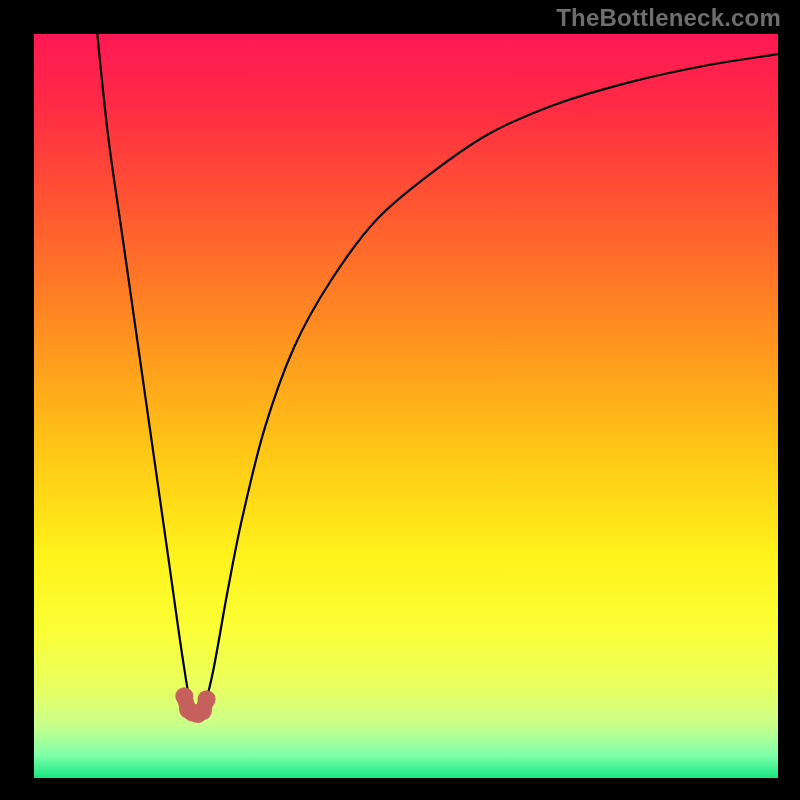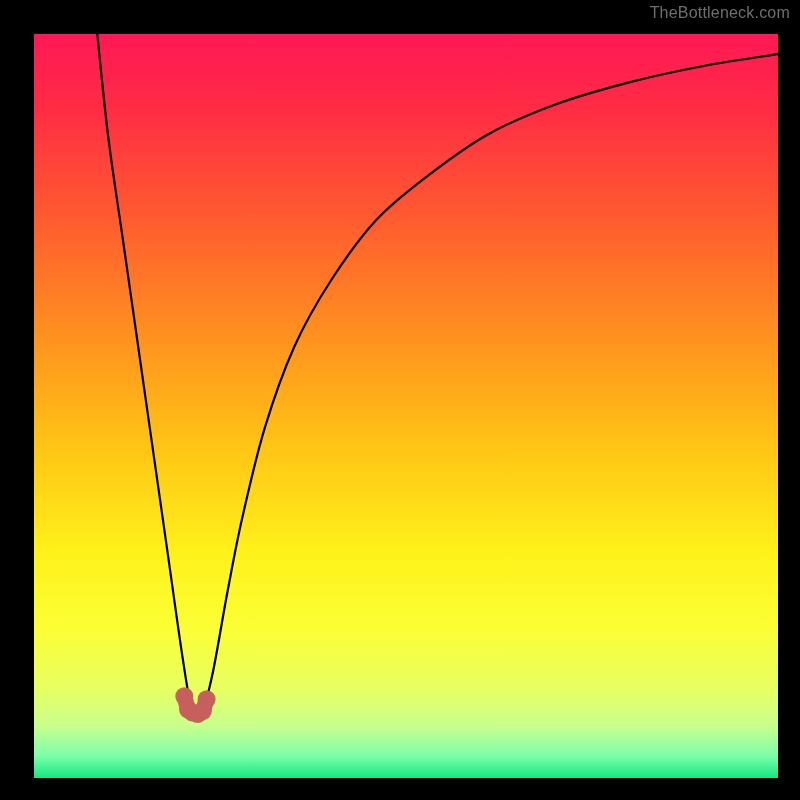--- a/index.html
+++ b/index.html
@@ -25,24 +25,24 @@
     top: 34px;
     width: 744px;
     height: 744px;
   }
   .plot svg {
     display: block;
   }
   .watermark {
     position: absolute;
     top: 4px;
-    right: 10px;
+    right: 19px;
     color: #6e6e6e;
-    font-size: 16px;
-    font-weight: 400;
+    font-size: 24px;
+    font-weight: 700;
     letter-spacing: 0.2px;
   }
 </style>
 </head>
 <body>
 
 <div class="frame">
 
   <div class="watermark">TheBottleneck.com</div>
 

